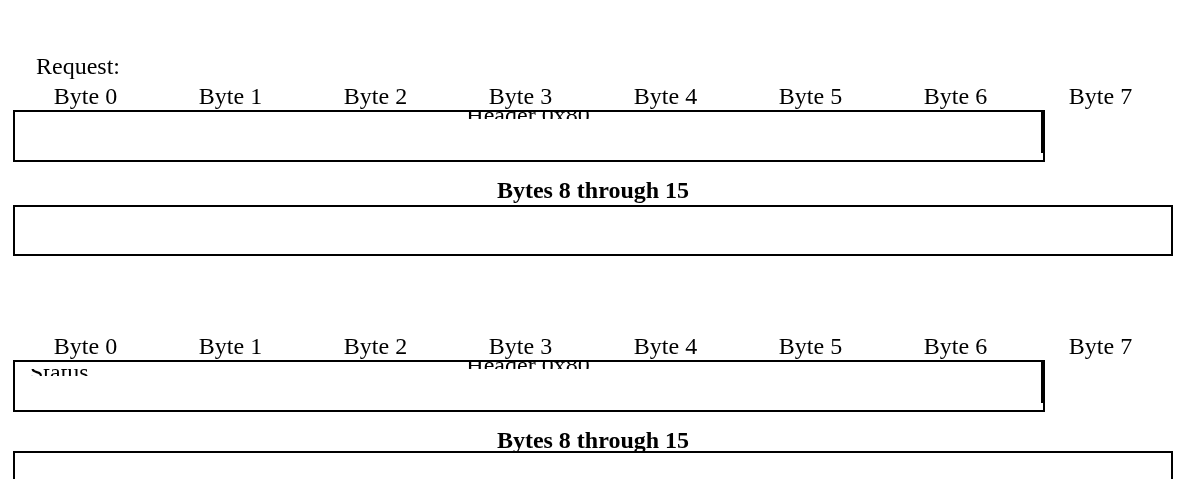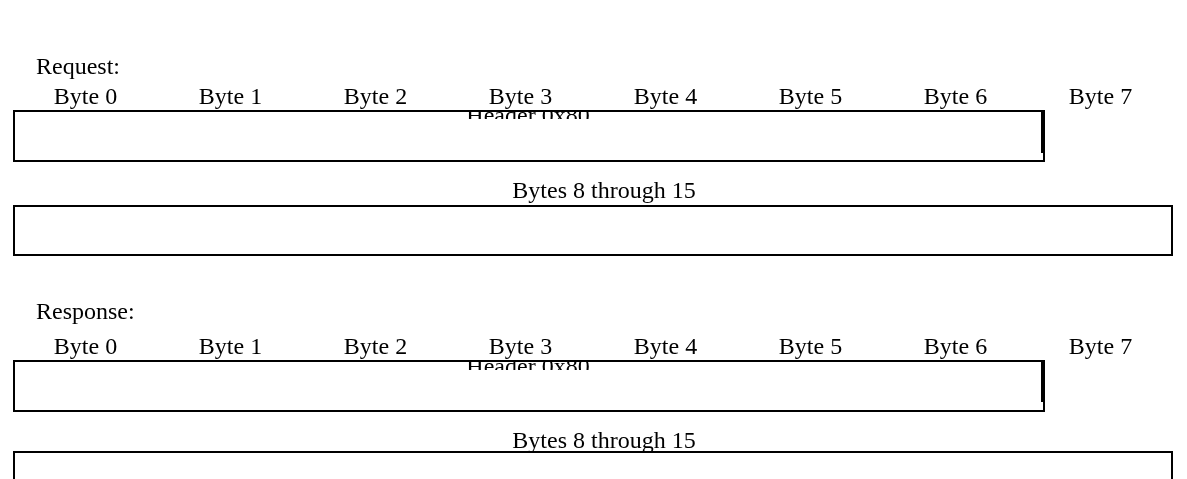--- a/index.html
+++ b/index.html
@@ -48,24 +48,25 @@
     white-space: nowrap;
     overflow: hidden;
   }
   .byte-cell:last-child { border-right: none; }
   .byte-cell.align-left {
     justify-content: flex-start;
     padding-left: 15px;
   }
 
   .wide-label {
-    left: 24px;
+    left: 13px;
     width: 1160px;
     text-align: center;
     white-space: nowrap;
+    font-weight: bold;
   }
   .wide-box {
     left: 13px;
     width: 1160px;
     height: 51px;
     border: 2px solid #000000;
     background: #ffffff;
   }
 
   
@@ -104,35 +105,35 @@
     <div class="byte-cell"></div>
     <div class="byte-cell"></div>
     <div class="byte-cell"></div>
     <div class="byte-cell"></div>
     <div class="byte-cell"></div>
   </div>
 
   <div class="abs wide-label req-wide-label">Bytes 8 through 15</div>
   <div class="abs wide-box req-wide-box"></div>
 
-  <div class="abs section-title rsp-title">Response:</div>
 
   <div class="abs byte-headers rsp-headers">
     <div class="byte-header">Byte 0</div>
     <div class="byte-header">Byte 1</div>
     <div class="byte-header">Byte 2</div>
     <div class="byte-header">Byte 3</div>
     <div class="byte-header">Byte 4</div>
     <div class="byte-header">Byte 5</div>
     <div class="byte-header">Byte 6</div>
     <div class="byte-header">Byte 7</div>
   </div>
 
   <div class="abs byte-row rsp-row">
     <div class="byte-cell">Header 0x80</div>
+    <div class="byte-cell align-left">Status</div>
     <div class="byte-cell"></div>
     <div class="byte-cell"></div>
     <div class="byte-cell"></div>
     <div class="byte-cell"></div>
     <div class="byte-cell"></div>
   </div>
 
   <div class="abs wide-label rsp-wide-label">Bytes 8 through 15</div>
   <div class="abs wide-box rsp-wide-box"></div>
 

